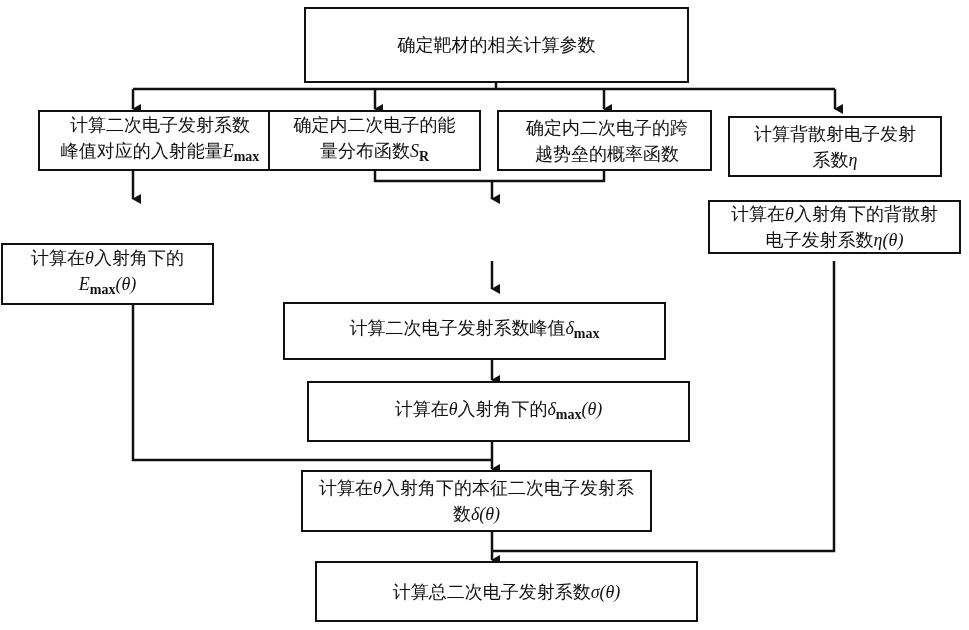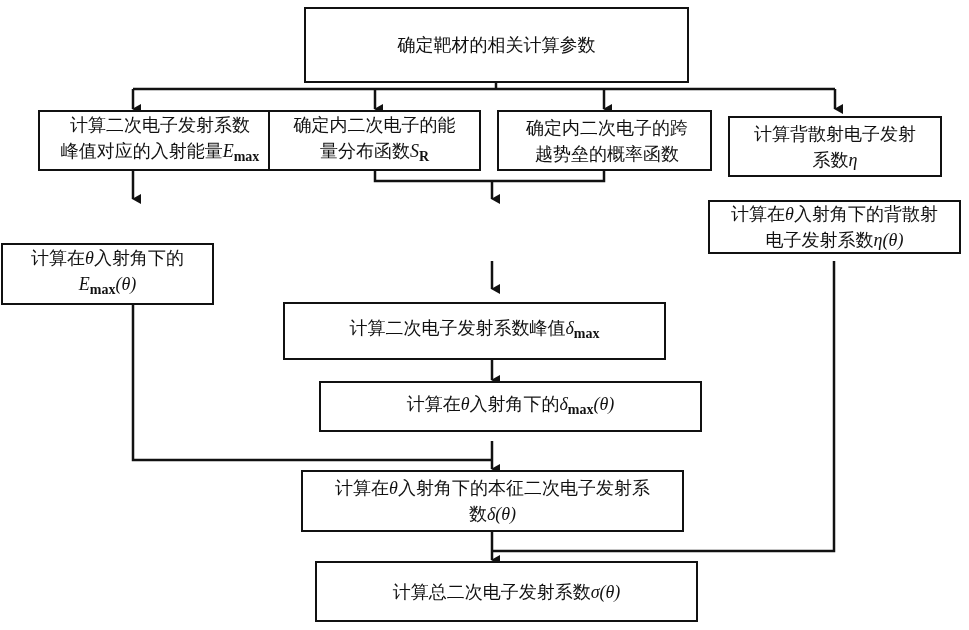--- a/index.html
+++ b/index.html
@@ -91,25 +91,25 @@
     <div>
       <span class="t"><span>计算在</span><i class="v">θ</i><span>入射角下的背散射</span></span>
       <span class="t"><span>电子发射系数</span><i class="v">η(θ)</i></span>
     </div>
   </div>
 
   <div class="box" style="left:283px;top:290px;width:383px;height:58px;margin-top:12px;">
     <span><span>计算二次电子发射系数峰值</span><i class="v">δ</i><sub class="s">max</sub></span>
   </div>
 
-  <div class="box" style="left:319px;top:381px;width:383px;height:51px;">
+  <div class="box" style="left:307px;top:381px;width:383px;height:61px;">
     <span><span>计算在</span><i class="v">θ</i><span>入射角下的</span><i class="v">δ</i><sub class="s">max</sub><i class="v">(θ)</i></span>
   </div>
 
-  <div class="box" style="left:301px;top:470px;width:383px;height:62px;">
+  <div class="box" style="left:301px;top:470px;width:351px;height:62px;">
     <div>
       <span class="t"><span>计算在</span><i class="v">θ</i><span>入射角下的本征二次电子发射系</span></span>
       <span class="t"><span>数</span><i class="v">δ(θ)</i></span>
     </div>
   </div>
 
   <div class="box" style="left:315px;top:561px;width:383px;height:61px;">
     <span><span>计算总二次电子发射系数</span><i class="v">σ(θ)</i></span>
   </div>
 </div>

